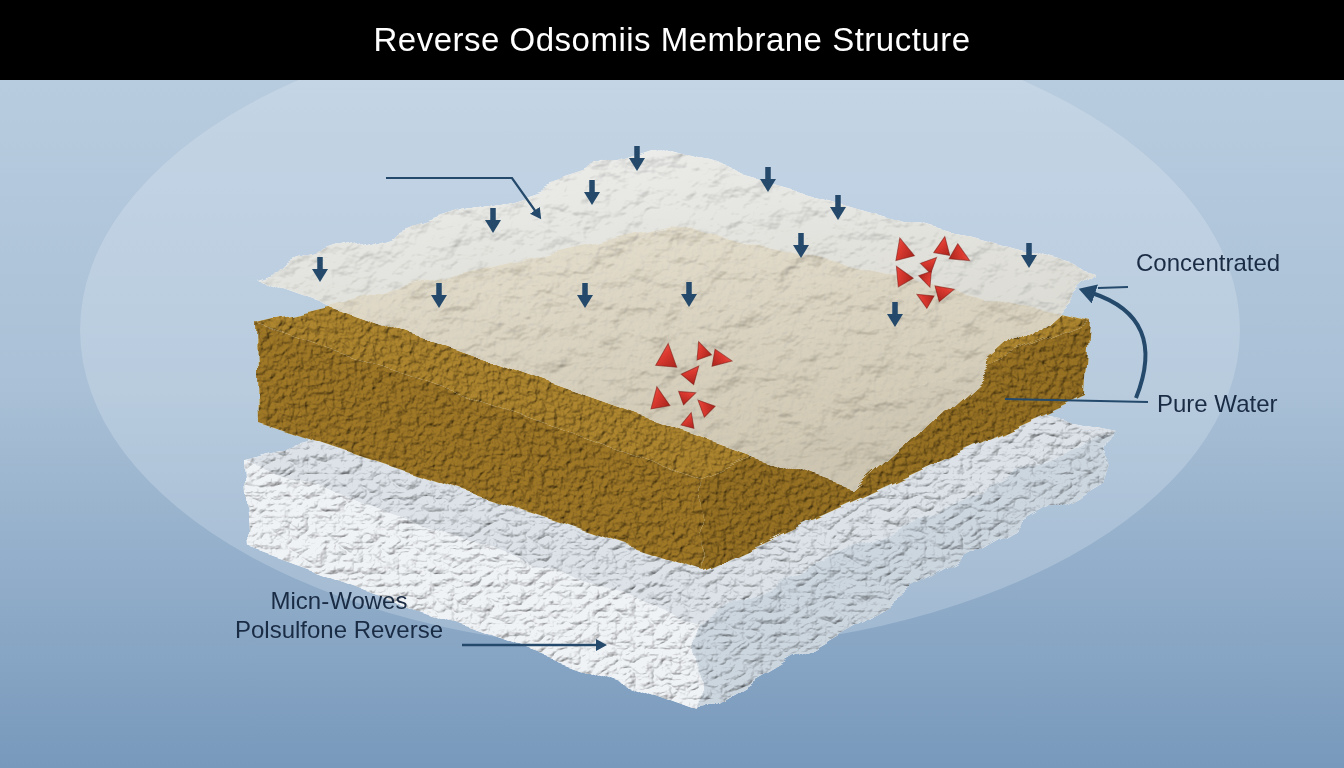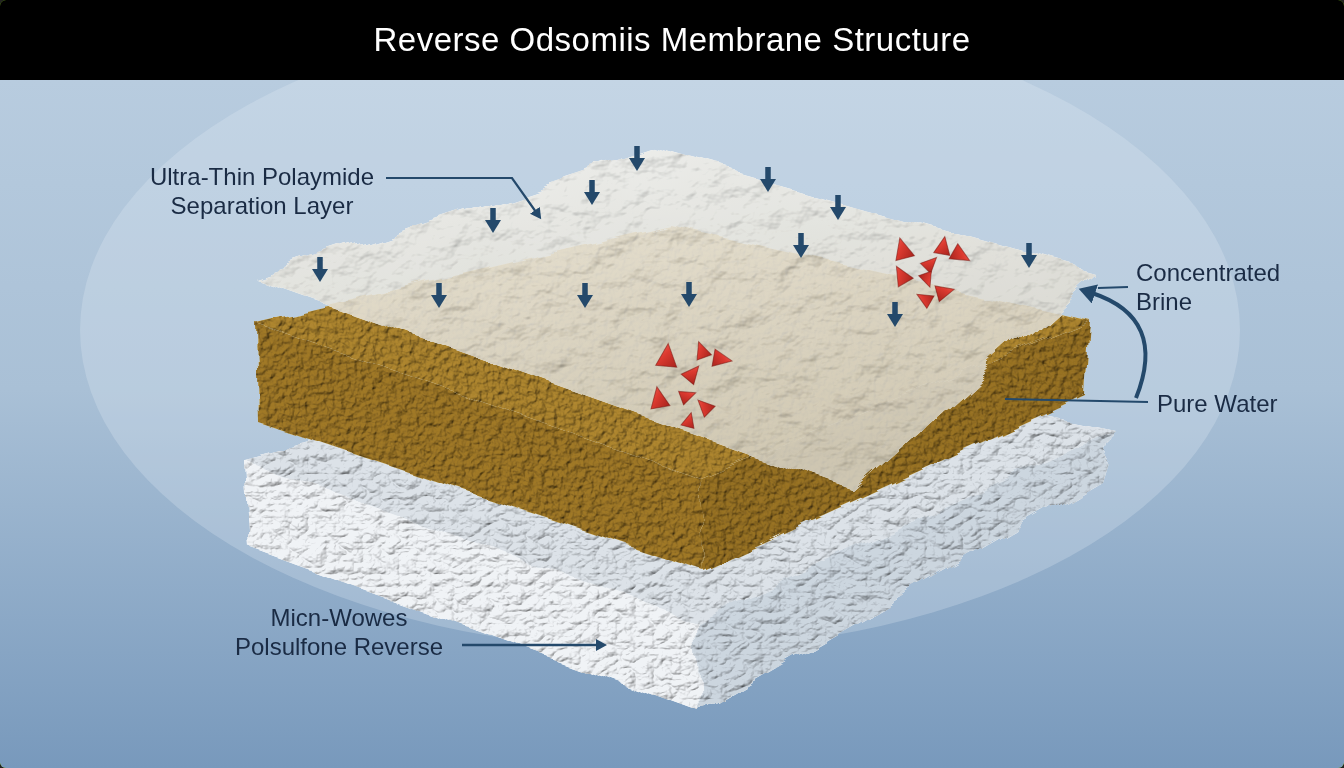--- a/index.html
+++ b/index.html
@@ -1,38 +1,37 @@
 <!DOCTYPE html>
 <html><head>
 <meta charset="utf-8">
 <style>
   html,body{margin:0;padding:0;background:#222;}
   .stage{
     position:relative;width:1344px;height:768px;overflow:hidden;
     font-family:"Liberation Sans", sans-serif;
     background:#84cc16;
-    border-radius:6px;
   }
   .title-bar{
     position:absolute;left:0;top:0;width:1344px;height:80px;
     background:#000;display:flex;align-items:center;justify-content:center;
   }
   .title-bar h1{
     margin:0;color:#fff;font-size:33px;font-weight:500;letter-spacing:.5px;
   }
   .scene{position:absolute;left:0;top:0;width:1344px;height:768px;}
   .lbl{
     position:absolute;color:#1a2b44;font-size:24px;line-height:29px;
     white-space:nowrap;
   }
   .lbl.center{text-align:center;white-space:normal;}
   #lbl-separation{left:112px;top:162px;width:300px;}
-  #lbl-brine{left:1136px;top:258px;}
+  #lbl-brine{left:1136px;top:248px;}
   #lbl-pure{left:1157px;top:389px;text-align:center;}
-  #lbl-support{left:189px;top:603px;width:300px;}
+  #lbl-support{left:189px;top:586px;width:300px;}
 </style>
 </head>
 <body>
 
 <div class="stage">
 
   <svg class="scene" viewBox="0 0 1344 768">
     <defs>
       <linearGradient id="bgGrad" x1="0" y1="0" x2="0" y2="1">
         <stop offset="0" stop-color="#b8ccdf"></stop>
@@ -155,28 +154,23 @@
       <path d="M1136,398 Q1168,318 1092,293" stroke-width="4" marker-end="url(#mBig)"></path>
       <path d="M1148,402 L1005,399" stroke-width="2.2"></path>
       <path d="M462,645 L598,645" stroke-width="2.5" marker-end="url(#mSmall)"></path>
     </g>
   </svg>
 
   <div class="title-bar">
     <h1>Reverse Odsomiis Membrane Structure</h1>
   </div>
 
-  <div class="lbl center" id="lbl-separation">
-    <div>Ultra-Thin Polaymide</div>
-    <div>Separation Layer</div>
-  </div>
 
   <div class="lbl" id="lbl-brine">
     <div>Concentrated</div>
-    <div>Brine</div>
   </div>
 
   <div class="lbl" id="lbl-pure">
     <div>Pure Water</div>
   </div>
 
   <div class="lbl center" id="lbl-support">
     <div>Micn-Wowes</div>
     <div>Polsulfone Reverse</div>
   </div>

